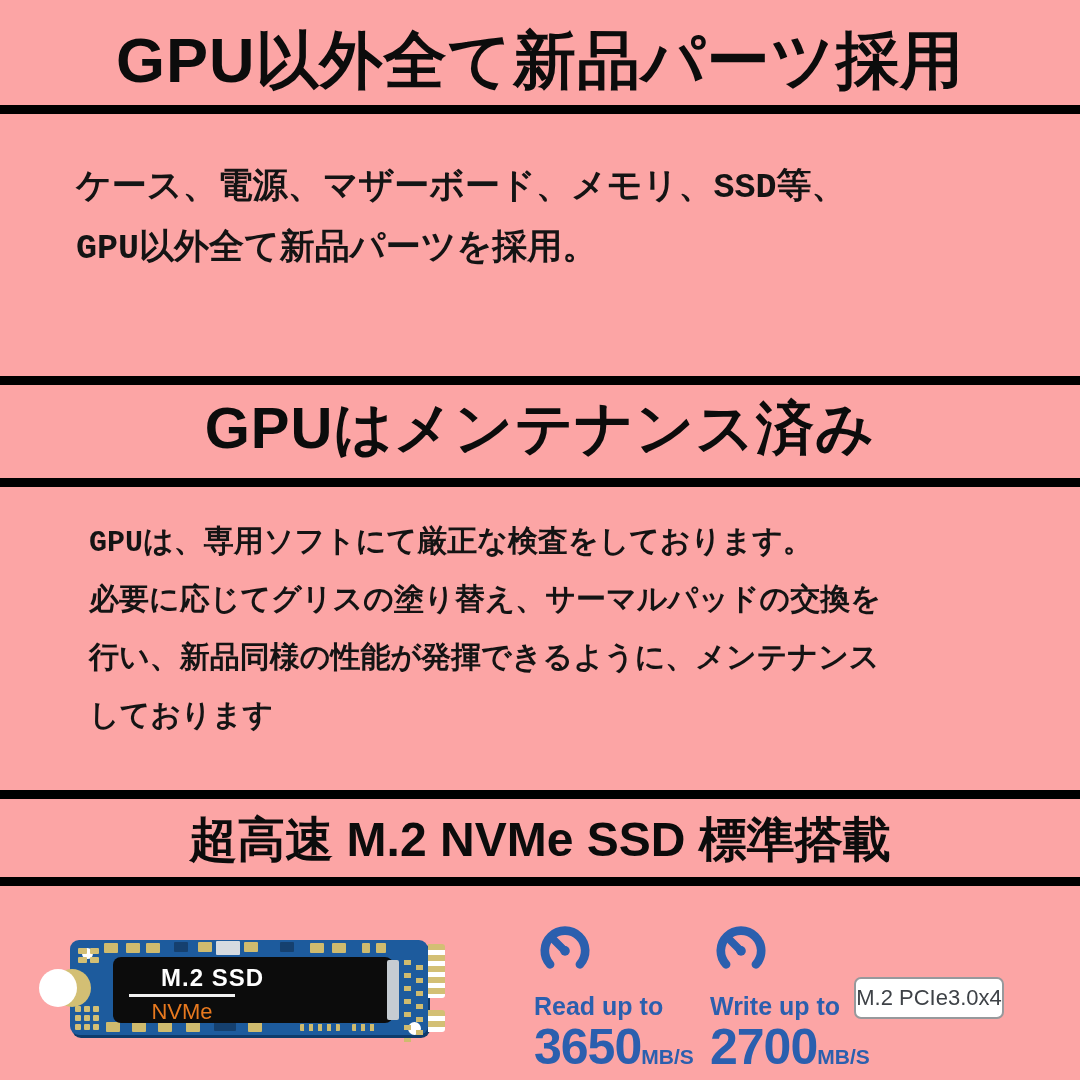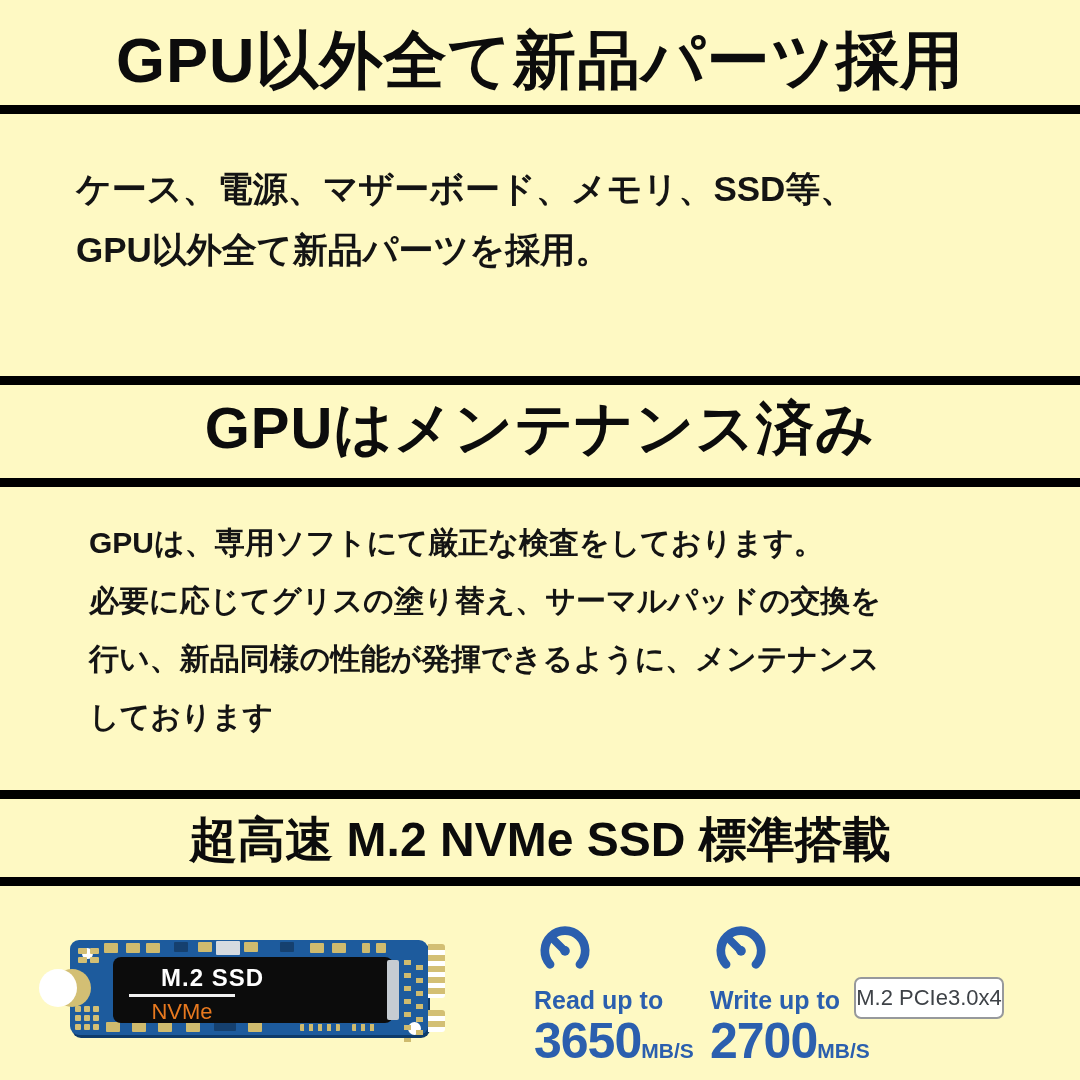--- a/index.html
+++ b/index.html
@@ -1,27 +1,27 @@
 <!DOCTYPE html>
 <html><head>
 <meta charset="utf-8">
 <style>
   html,body{margin:0;padding:0;background:#fff;}
   #canvas{
-    position:relative;width:1080px;height:1080px;background:#fef9c3;
+    position:relative;width:1080px;height:1080px;background:#fca5a5;
     font-family:"Liberation Sans","DejaVu Sans",sans-serif;overflow:hidden;
     color:#111;
   }
   .bar{position:absolute;left:0;width:1080px;height:9px;background:#000;}
   #bar1{top:105px}#bar2{top:376px}#bar3{top:478px}#bar4{top:790px}#bar5{top:877px}
   .hd{position:absolute;left:0;width:1080px;text-align:center;color:#0c0c0c;font-weight:900;letter-spacing:1px;white-space:nowrap;}
   #h1{top:18px;font-size:63px;}
   #h2{top:390px;font-size:58px;}
   #h3{top:808px;font-size:48px;font-weight:700;letter-spacing:0;}
-  .bodytxt{position:absolute;font-weight:700;color:#141414;white-space:nowrap;}
+  .bodytxt{position:absolute;font-weight:700;color:#141414;white-space:nowrap;font-family:Liberation Mono, monospace;}
   #body1{left:76px;top:158px;font-size:35px;line-height:61px;}
   #body2{left:89px;top:514px;font-size:30px;line-height:58px;}
 
   
   #ssd{position:absolute;left:70px;top:926px;width:380px;height:120px;}
   #board{position:absolute;left:0;top:14px;width:358px;height:95px;background:#1d5b9d;border-radius:9px;box-shadow:2px 3px 0 #0e3b6b;}
   .whitedot{position:absolute;border-radius:50%;background:#fff;}
   #notch-gold{position:absolute;left:-17px;top:43px;width:38px;height:38px;border-radius:50%;background:#d3bf74;}
   #notch-white{position:absolute;left:-31px;top:43px;width:38px;height:38px;border-radius:50%;background:#ffffff;}
   .padgrid{position:absolute;display:grid;gap:3px;}
@@ -42,21 +42,21 @@
   #ssd-label-tab{position:absolute;left:317px;top:34px;width:12px;height:60px;background:#c6ccd2;border-radius:2px;}
   #ssd-title{position:absolute;left:16px;top:7px;font-size:24px;font-weight:800;color:#fff;letter-spacing:1px;white-space:nowrap;margin-left:32px;}
   #ssd-line{position:absolute;left:16px;top:37px;width:106px;height:3px;background:#f2f2f2;}
   #ssd-sub{position:absolute;left:16px;top:42px;width:106px;text-align:center;font-size:22px;font-weight:400;color:#e8791f;}
 
   
   .gauge{position:absolute;top:924px;color:#2b5fae;}
   #read{left:534px;width:176px;}
   #write{left:710px;width:186px;}
   .gauge svg{display:block;margin-left:2px;}
-  .glabel{font-size:25px;font-weight:700;margin-top:12px;white-space:nowrap;}
+  .glabel{font-size:25px;font-weight:700;margin-top:18px;white-space:nowrap;}
   .gvalue{font-size:50px;font-weight:800;line-height:1.0;letter-spacing:-1px;margin-top:1px;white-space:nowrap;}
   .gunit{font-size:21px;font-weight:700;letter-spacing:0;}
 
   #badge{position:absolute;left:854px;top:977px;width:146px;height:38px;border:2px solid #97999c;border-radius:7px;
     background:#fff;display:flex;align-items:center;justify-content:center;font-size:22px;color:#3e4247;white-space:nowrap;}
 </style>
 </head>
 <body>
 
 <div id="canvas">

